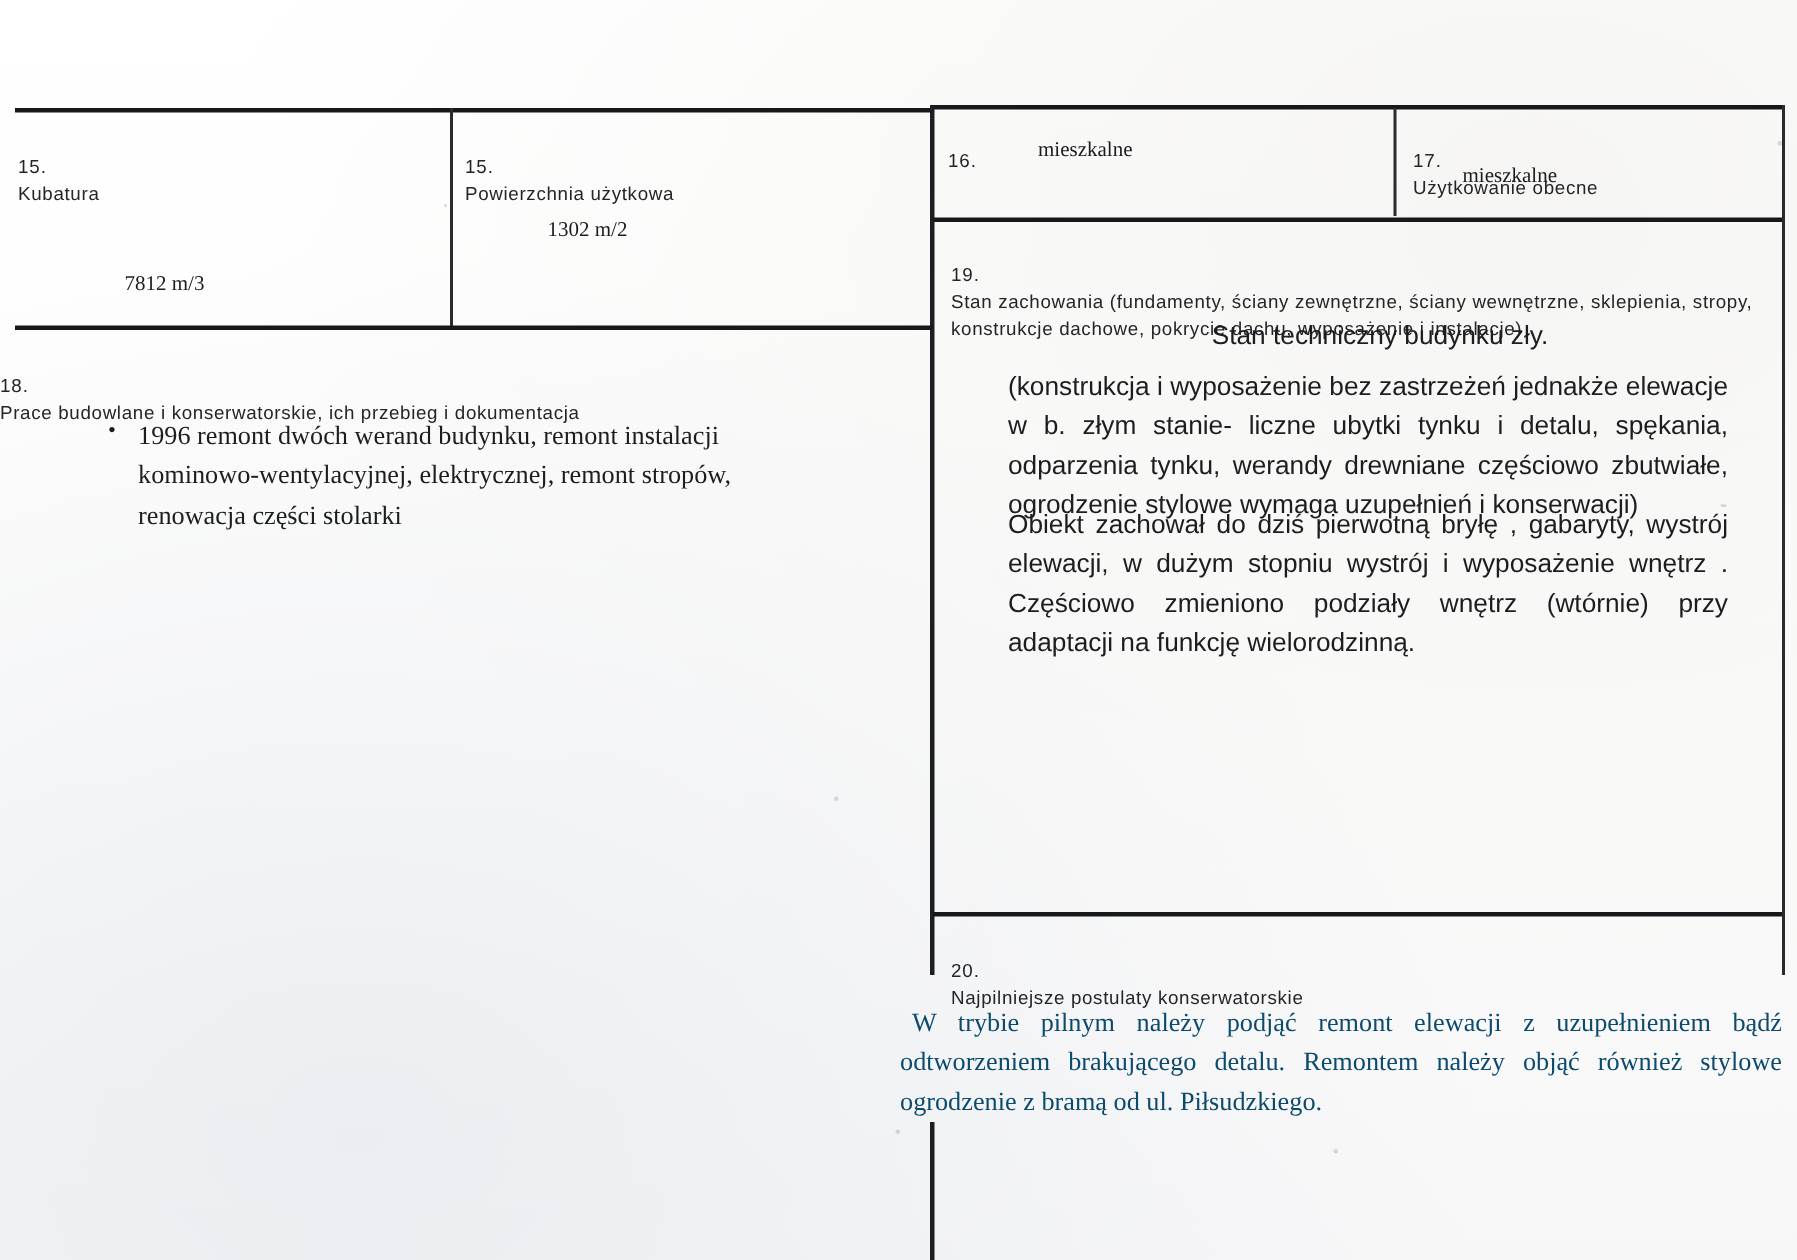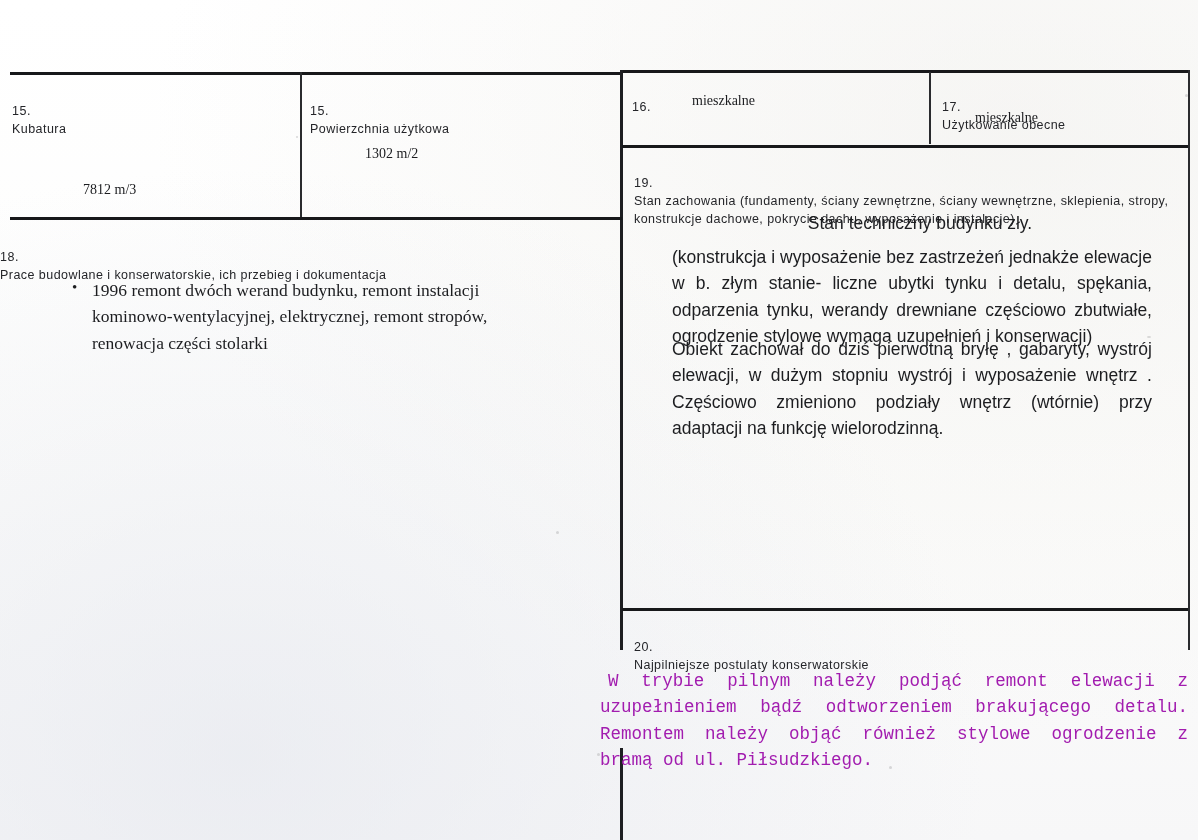--- a/index.html
+++ b/index.html
@@ -61,24 +61,24 @@
   
   .entry {
     position: absolute;
     font-family: "Liberation Serif", serif;
     font-size: 14px;
     color: #1b1c1f;
   }
 
   .para {
     position: absolute;
-    font-family: Liberation Mono, monospace;
+    font-family: Liberation Serif, serif;
     font-size: 17.5px;
     line-height: 1.50;
-    color: #a21caf;
+    color: #0c4a6e;
   }
   .para.just { text-align: justify; text-align-last: left; }
 
   .block19 {
     position: absolute;
     font-family: Liberation Sans, sans-serif;
     font-size: 17.5px;
     line-height: 1.50;
     color: #1c1d20;
   }

